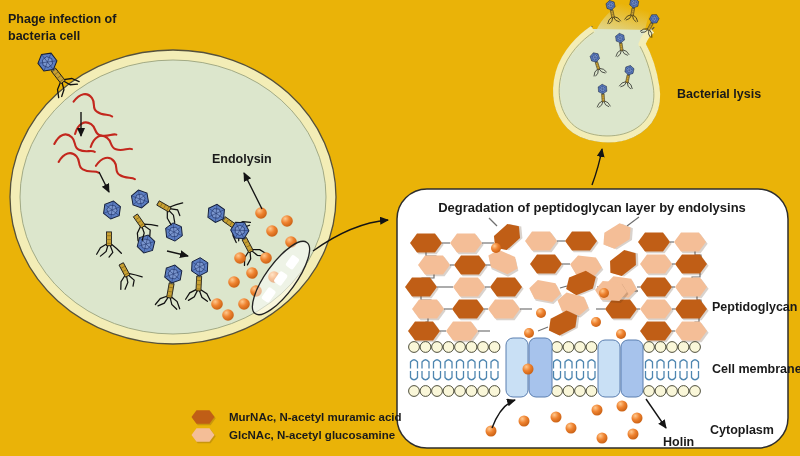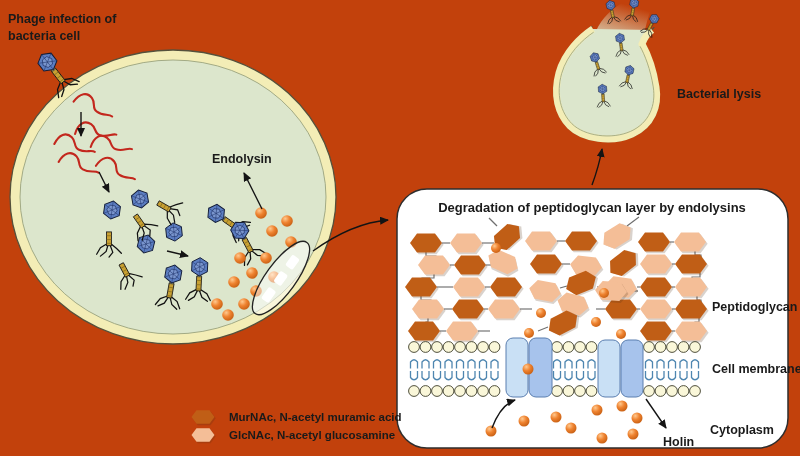--- a/index.html
+++ b/index.html
@@ -1,16 +1,16 @@
 <!DOCTYPE html>
 <html style="--murnac: #C05E16; --glcnac: #F4BE97; --phage-head: #5C7EC2; --tail-gold: #C8A032; --genome-red: #C3271D; --cell-wall: #F3EDB6; --cyto-green: #DCE6CC; --holin-light: #C9E0F5; --holin-dark: #A7C3EC; --holin-edge: #5B7FB0; --box-edge: #2E2E2E;"><head>
 <meta charset="utf-8">
 <style>
   html,body{margin:0;padding:0;background:#fff;}
-  #canvas{position:relative;width:800px;height:456px;background:#c2410c;overflow:hidden;
+  #canvas{position:relative;width:800px;height:456px;background:#eab308;overflow:hidden;
           font-family:"Liberation Sans",sans-serif;}
   svg{display:block;}
   text{font-family:"Liberation Sans","DejaVu Sans",sans-serif;fill:#1a1a1a;}
   .lbl{font-weight:700;font-size:12.5px;}
   .lbl-sm{font-weight:700;font-size:11.5px;}
   .title{font-weight:700;font-size:13px;}
   .murnac{fill:var(--murnac);}
   .glcnac{fill:var(--glcnac);}
   .hx-sh{fill:rgba(80,50,25,0.22);}
   .phead{fill:var(--phage-head);stroke:#131c36;stroke-width:1;}

